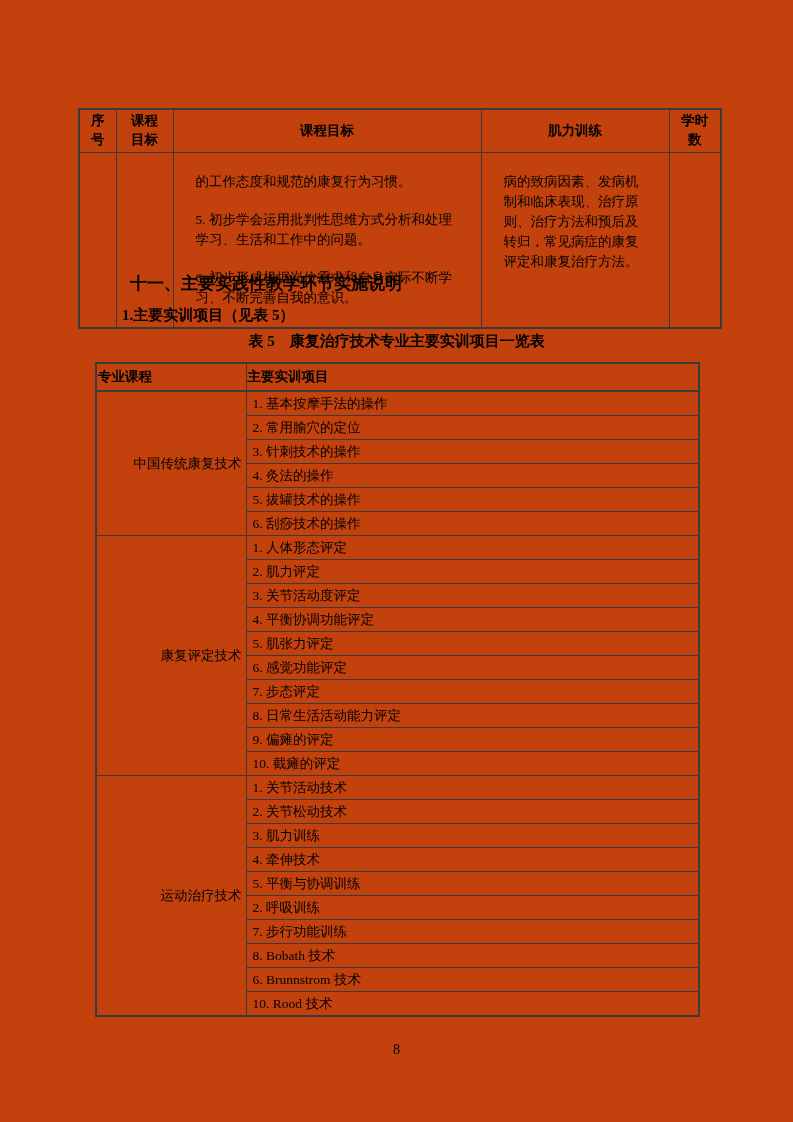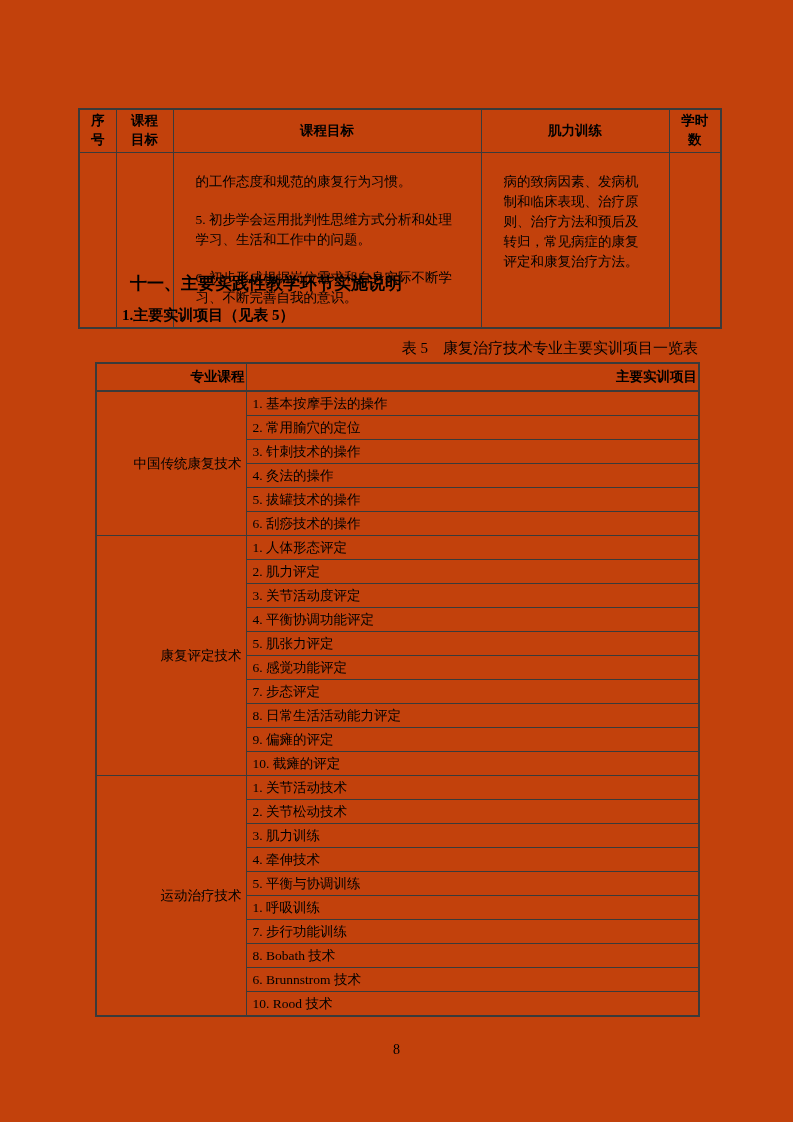--- a/index.html
+++ b/index.html
@@ -52,44 +52,44 @@
     font-weight: bold;
   }
   .section-subheading {
     position: absolute;
     left: 122px; top: 306px;
     font-size: 15px;
     font-weight: bold;
   }
   .table-caption {
     position: absolute;
-    left: 95px; top: 339px;
+    left: 95px; top: 332px;
     width: 603px;
-    text-align: right;
+    text-align: center;
     font-size: 15px;
-    font-weight: normal;
+    font-weight: bold;
   }
 
   
   .main-table {
     position: absolute;
     left: 95px; top: 362px;
     width: 603px;
     border-collapse: collapse;
     table-layout: fixed;
     border: 2px solid #3a3a3a;
   }
   .main-table th, .main-table td {
     border: 1px solid #3a3a3a;
     font-size: 13.5px;
   }
   .main-table thead th {
     height: 24px;
     font-weight: bold;
-    text-align: right;
+    text-align: left;
     vertical-align: middle;
     border-bottom: 2px solid #3a3a3a;
   }
   .main-table td.mt-item {
     height: 23px;
     text-align: left;
     vertical-align: middle;
     padding: 0 2px 0 6px;
     margin-top: 43px;
   }
@@ -225,21 +225,21 @@
       <tr>
           <td class="mt-item">3. 肌力训练</td>
         </tr>
       <tr>
           <td class="mt-item">4. 牵伸技术</td>
         </tr>
       <tr>
           <td class="mt-item">5. 平衡与协调训练</td>
         </tr>
       <tr>
-          <td class="mt-item">1. 呼吸训练</td>
+          <td class="mt-item">2. 呼吸训练</td>
         </tr>
       <tr>
           <td class="mt-item">7. 步行功能训练</td>
         </tr>
       <tr>
           <td class="mt-item">8. Bobath 技术</td>
         </tr>
       <tr>
           <td class="mt-item">6. Brunnstrom 技术</td>
         </tr>

